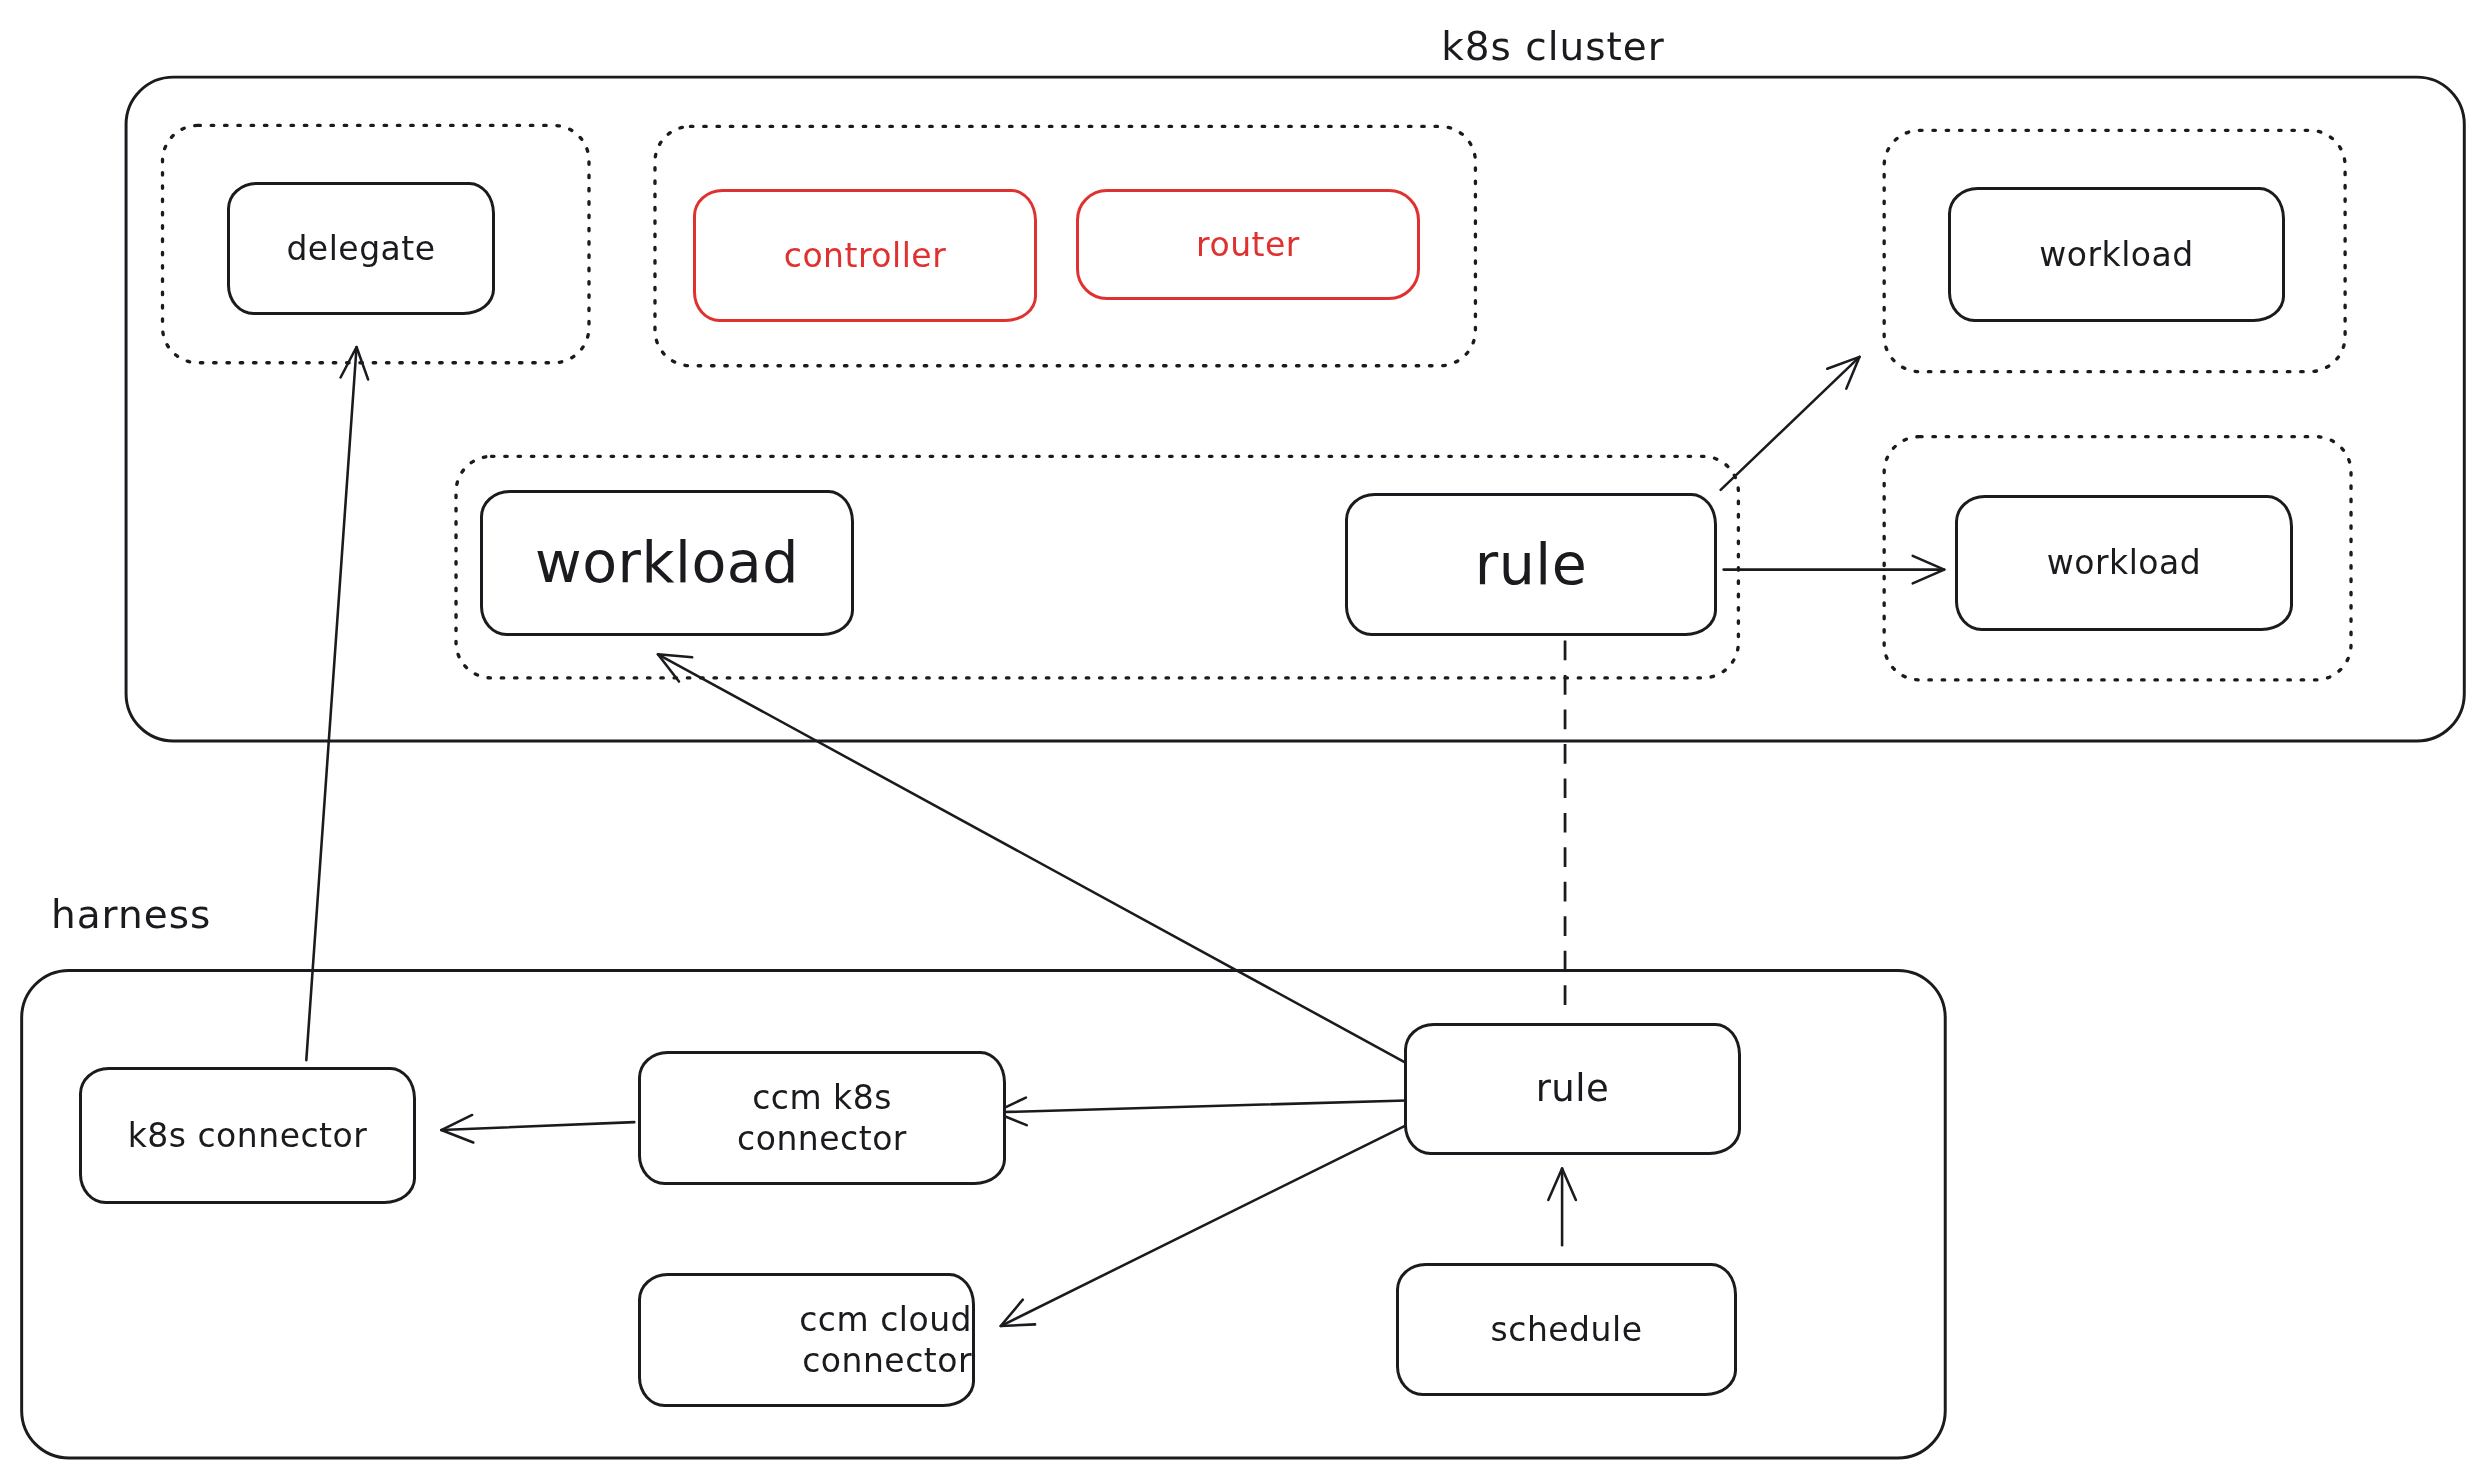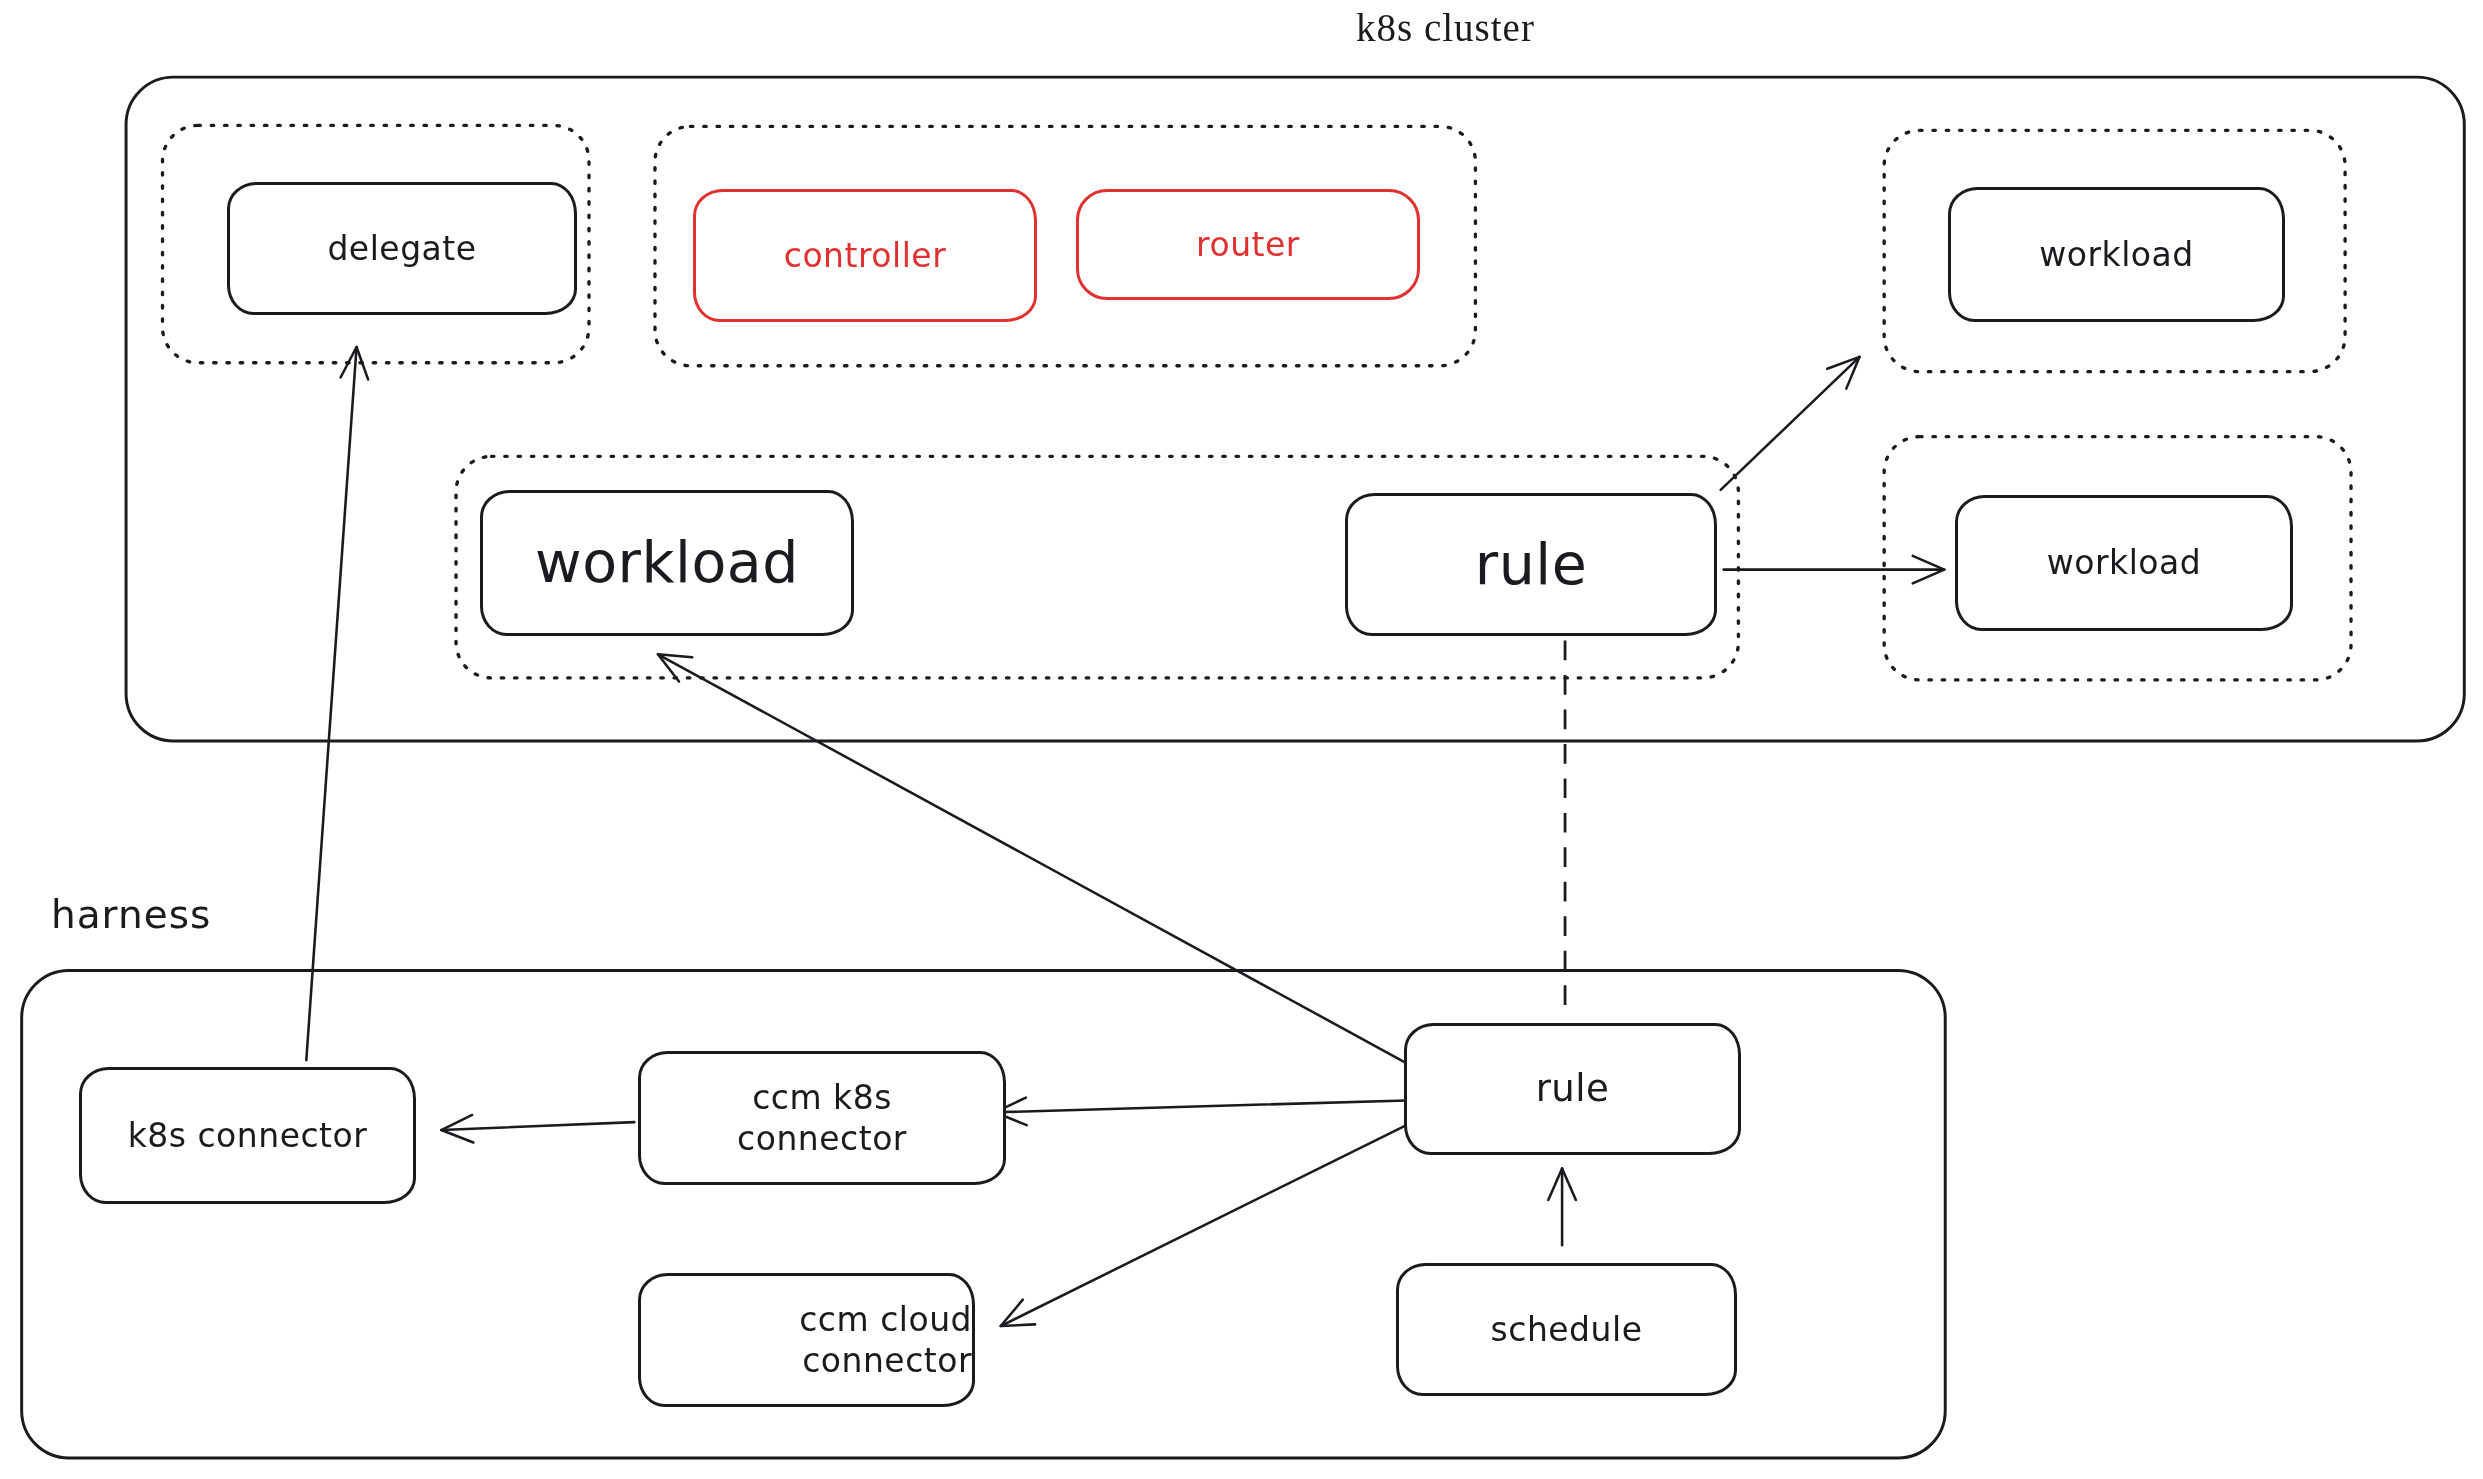--- a/index.html
+++ b/index.html
@@ -82,24 +82,24 @@
   .fs-sm { font-size: 33px; }
   .fs-md { font-size: 37px; }
   .fs-lg { font-size: 57px; }
   
   .zone-label {
     position: absolute;
     font-size: 39px;
     letter-spacing: 1px;
     white-space: nowrap;
   }
-  #label-k8s-cluster { left: 1356px; top: 5px; width: 394px; text-align: left; font-family: Liberation Serif, serif; }
+  #label-k8s-cluster { left: 1356px; top: 24px; width: 394px; text-align: center; }
   #label-harness     { left: 51px;  top: 892px; }
   
-  #node-delegate            { left: 227px;  top: 182px;  width: 350px; height: 133px; }
+  #node-delegate            { left: 227px;  top: 182px;  width: 268px; height: 133px; }
   #node-controller          { left: 693px;  top: 189px;  width: 344px; height: 133px; }
   #node-router              { left: 1076px; top: 189px;  width: 344px; height: 111px; border-radius: 31px; }
   #node-workload-top-right  { left: 1948px; top: 187px;  width: 337px; height: 135px; }
   #node-workload-main       { left: 480px;  top: 490px;  width: 374px; height: 146px; }
   #node-rule-cluster        { left: 1345px; top: 493px;  width: 372px; height: 143px; }
   #node-workload-mid-right  { left: 1955px; top: 495px;  width: 338px; height: 136px; }
   #node-k8s-connector       { left: 79px;   top: 1067px; width: 337px; height: 137px; }
   #node-ccm-k8s-connector   { left: 638px;  top: 1051px; width: 368px; height: 134px; }
   #node-ccm-cloud-connector { left: 638px;  top: 1273px; width: 337px; height: 134px; align-items: flex-end; }
   #node-rule-harness        { left: 1404px; top: 1023px; width: 337px; height: 132px; }

